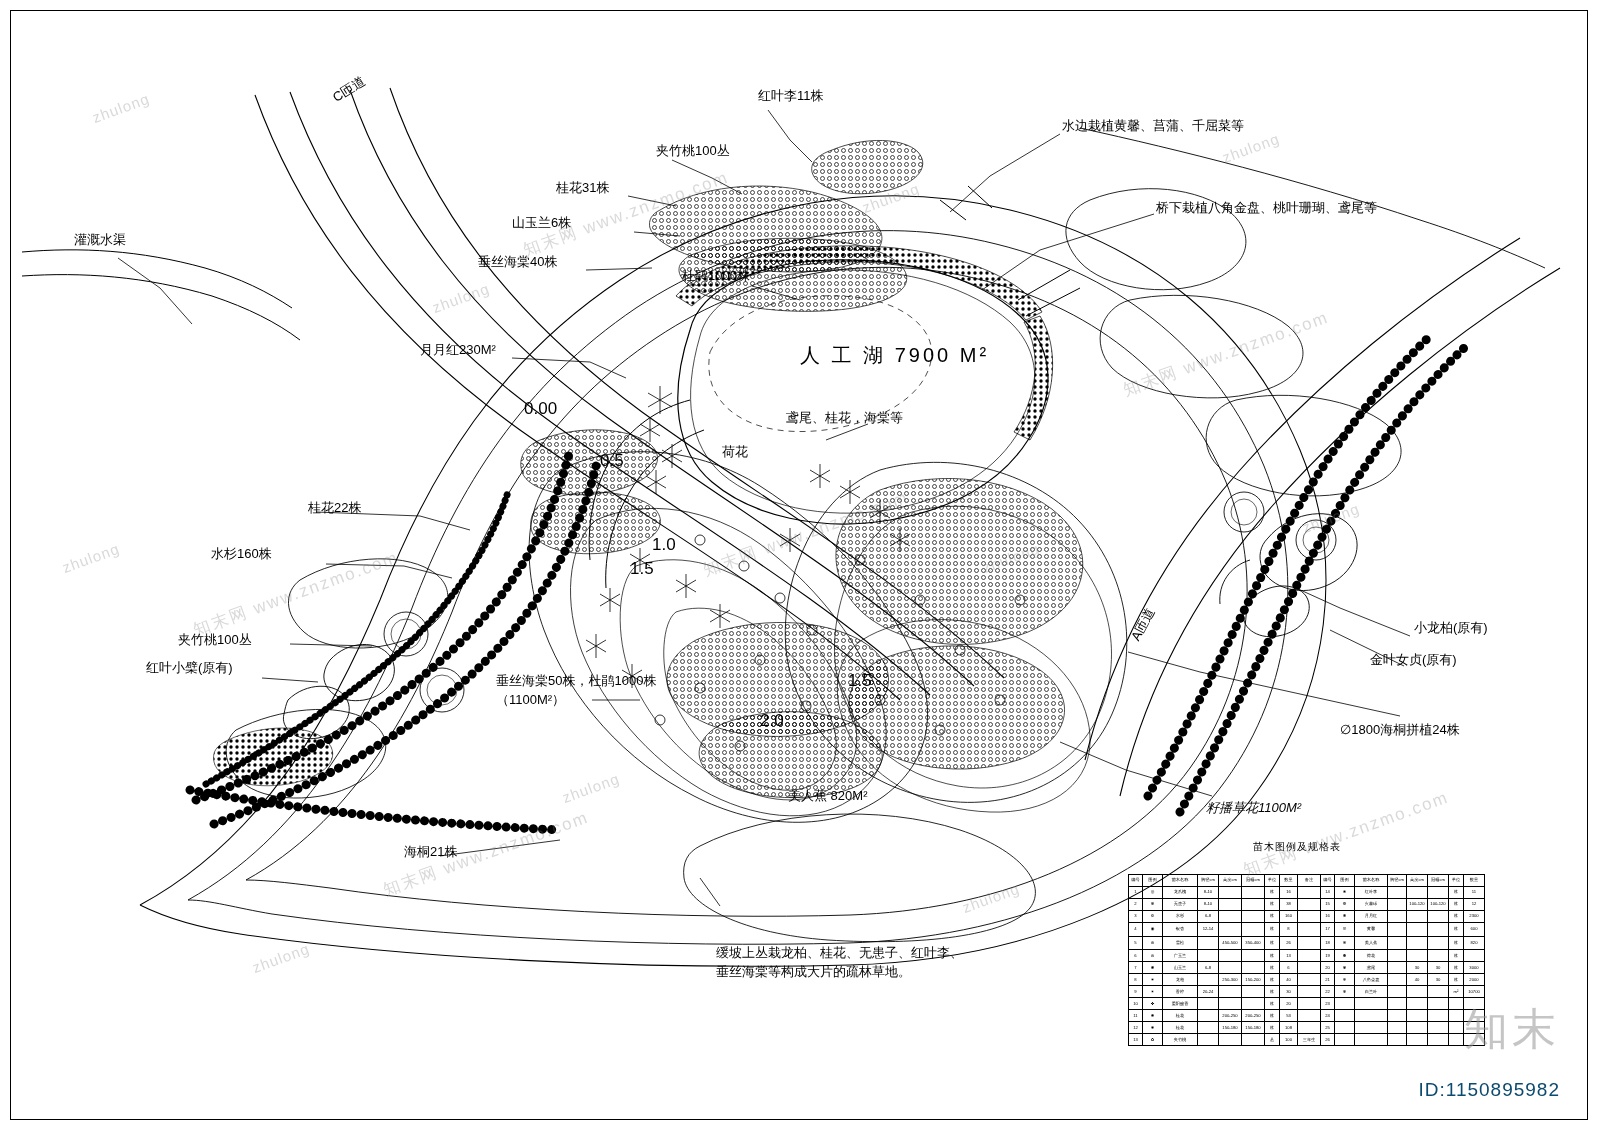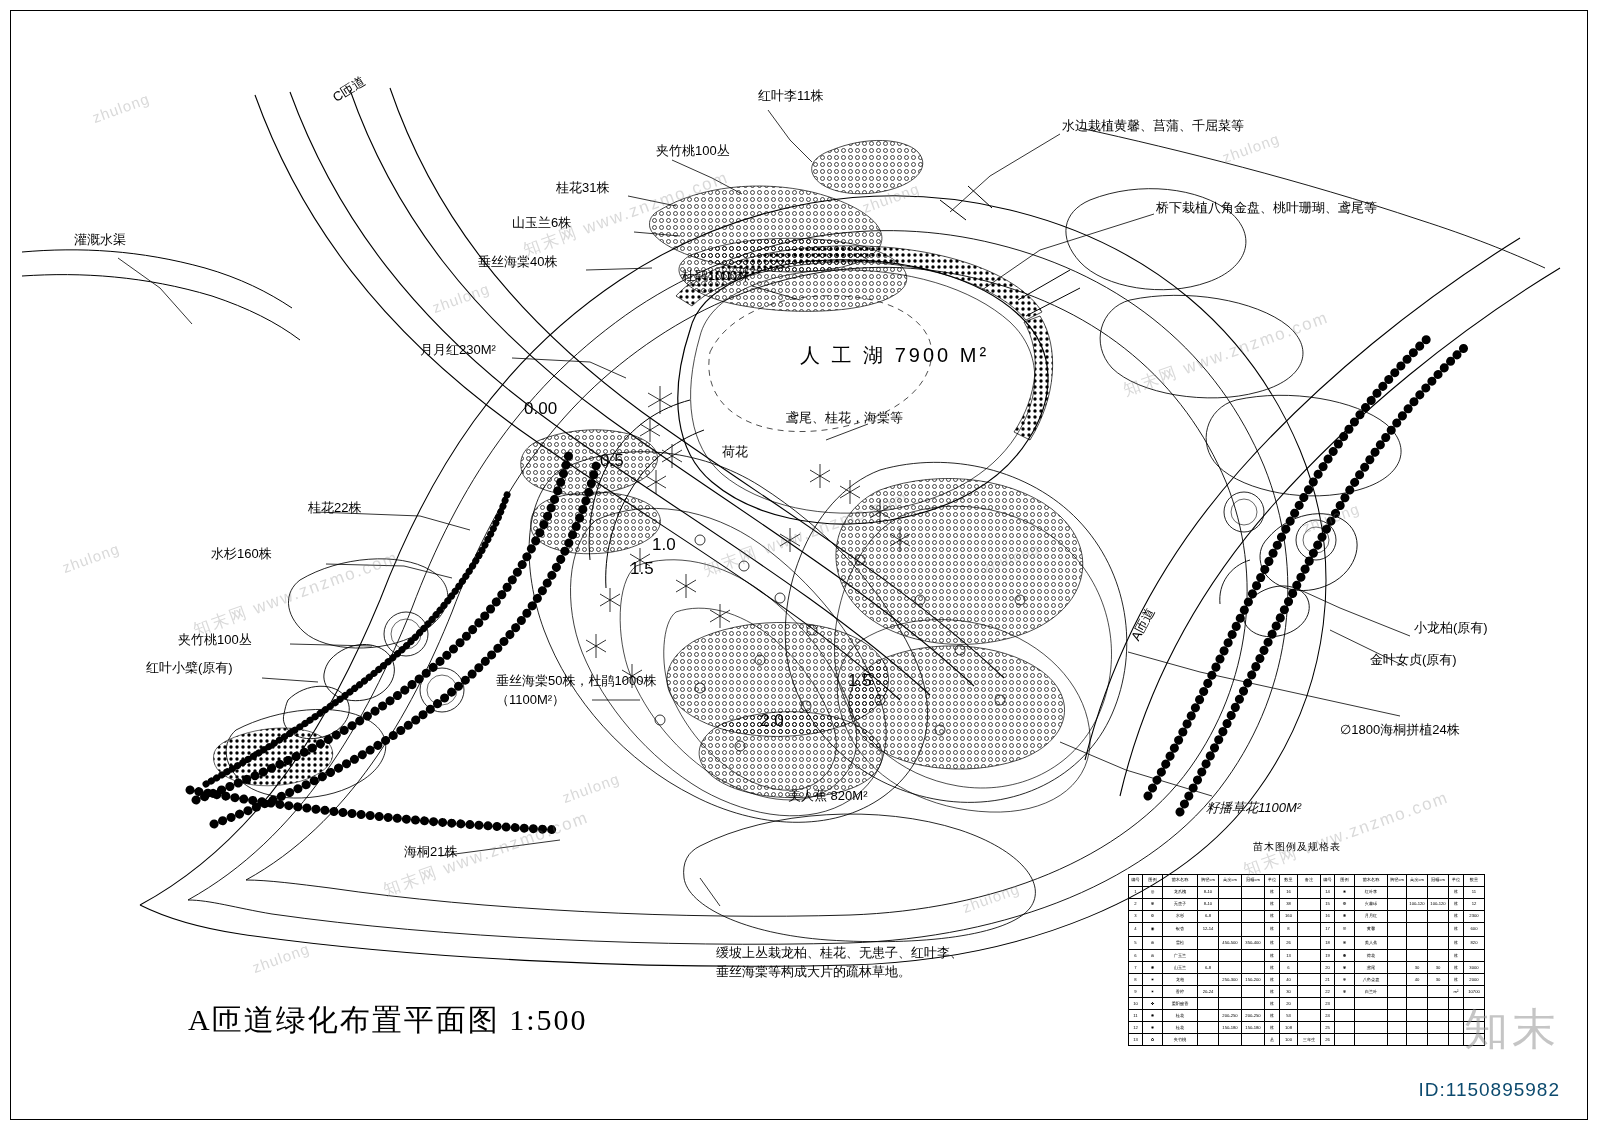--- a/index.html
+++ b/index.html
@@ -366,21 +366,20 @@
   <div class="lbl" style="left:404px; top:844px;">海桐21株</div>
 
   <div class="lbl" style="left:1414px; top:620px;">小龙柏(原有)</div>
   <div class="lbl" style="left:1370px; top:652px;">金叶女贞(原有)</div>
   <div class="lbl" style="left:1340px; top:722px;">∅1800海桐拼植24株</div>
   <div class="lbl" style="left:1206px; top:800px;font-style:italic;">籽播草花1100M²</div>
 
   <div class="note" style="left:716px; top:944px;">缓坡上丛栽龙柏、桂花、无患子、红叶李、
 垂丝海棠等构成大片的疏林草地。</div>
 
-  <div id="title">A匝道绿化布置平面图   1:500</div>
 
   <div id="legend">
     <div class="legend-title">苗木图例及规格表</div>
     <table>
       <tbody>
           <tr>
         <th style="width:13px">编号</th>
         <th style="width:19px">图例</th>
         <th style="width:34px">苗木名称</th>
         <th style="width:20px">胸径cm</th>

